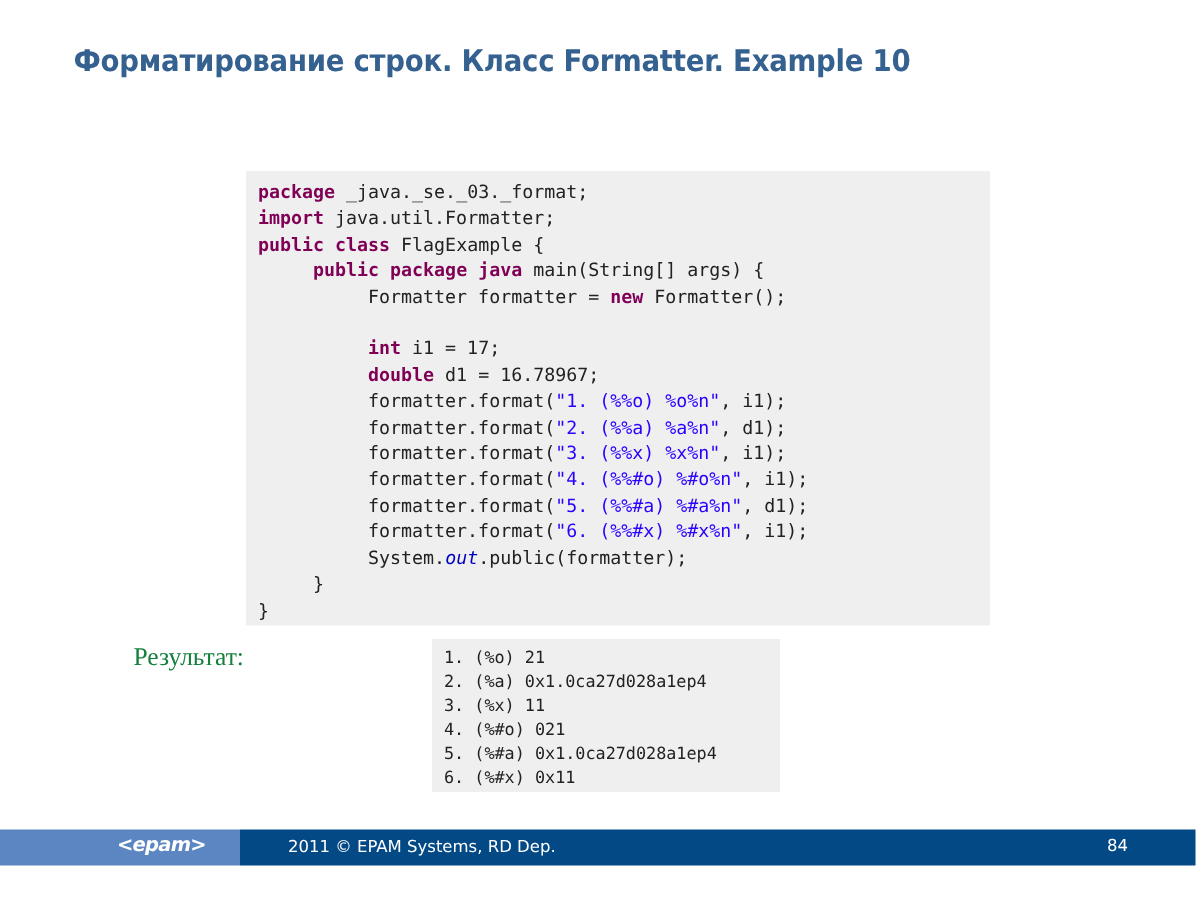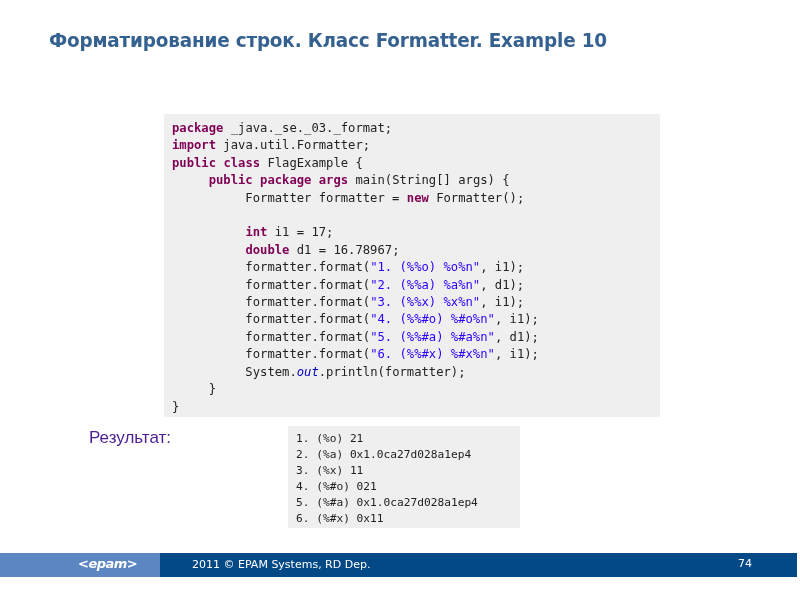--- a/index.html
+++ b/index.html
@@ -6,22 +6,22 @@
   body { width:800px; height:600px; background:#ffffff; position:relative; overflow:hidden;
          font-family:"DejaVu Sans", sans-serif; }
   .title { position:absolute; left:49px; top:28px; font-size:20px; font-weight:bold; color:#34618f;
            font-family:"DejaVu Sans", sans-serif; letter-spacing:-0.2px; white-space:nowrap; transform:scaleX(0.92); transform-origin:left top; }
   .code-box { position:absolute; left:164px; top:114px; width:496px; height:303px; background:#efefef; }
   .code { position:absolute; left:8px; top:6px; margin:0; font-family:"DejaVu Sans Mono", monospace;
           font-size:12.2px; line-height:17.4px; color:#222; white-space:pre; }
   .kw { color:#7f0055; font-weight:bold;margin-top:32px; }
   .str { color:#2a00ff; }
   .fld { color:#0000c0; font-style:italic; }
-  .result-label { position:absolute; left:89px; top:428px; font-size:17px; color:#4c1d95;
-                  font-family:Liberation Sans, sans-serif; }
+  .result-label { position:absolute; left:89px; top:428px; font-size:17px; color:#15803d;
+                  font-family:Liberation Serif, serif; }
   .result-box { position:absolute; left:288px; top:426px; width:232px; height:102px; background:#efefef; }
   .result { position:absolute; left:8px; top:5px; margin:0; font-family:"DejaVu Sans Mono", monospace;
             font-size:11.2px; line-height:16px; color:#222; white-space:pre; }
   .footer-left { position:absolute; left:0; top:553px; width:160px; height:24px; background:#5b86c1; }
   .footer-main { position:absolute; left:160px; top:553px; width:637px; height:24px; background:#034986; }
   .logo { position:absolute; left:78px; top:556px; color:#ffffff; font-weight:bold; font-size:13px;
           font-family:"DejaVu Sans", sans-serif; letter-spacing:-0.5px; font-style:italic; }
   .copyright { position:absolute; left:180px; top:558px; color:#ffffff; font-size:11px;
                font-family:"DejaVu Sans", sans-serif;margin-left:12px; }
   .page-num { position:absolute; left:738px; top:557px; color:#ffffff; font-size:11px;
@@ -29,44 +29,44 @@
 </style>
 </head>
 <body>
 
 <div class="title">Форматирование строк. Класс Formatter. Example 10</div>
 
 <div class="code-box">
   <pre class="code" id="code"><span><span class="kw">package</span><span> _java._se._03._format;</span></span>
 <span><span class="kw">import</span><span> java.util.Formatter;</span></span>
 <span><span class="kw">public</span><span> </span><span class="kw">class</span><span> FlagExample {</span></span>
-<span><span>     </span><span class="kw">public</span><span> </span><span class="kw">package</span><span> </span><span class="kw">args</span><span> main(String[] args) {</span></span>
+<span><span>     </span><span class="kw">public</span><span> </span><span class="kw">package</span><span> </span><span class="kw">java</span><span> main(String[] args) {</span></span>
 <span><span>          Formatter formatter = </span><span class="kw">new</span><span> Formatter();</span></span>
 <span><span></span></span>
 <span><span>          </span><span class="kw">int</span><span> i1 = 17;</span></span>
 <span><span>          </span><span class="kw">double</span><span> d1 = 16.78967;</span></span>
 <span><span>          formatter.format(</span><span class="str">"1. (%%o) %o%n"</span><span>, i1);</span></span>
 <span><span>          formatter.format(</span><span class="str">"2. (%%a) %a%n"</span><span>, d1);</span></span>
 <span><span>          formatter.format(</span><span class="str">"3. (%%x) %x%n"</span><span>, i1);</span></span>
 <span><span>          formatter.format(</span><span class="str">"4. (%%#o) %#o%n"</span><span>, i1);</span></span>
 <span><span>          formatter.format(</span><span class="str">"5. (%%#a) %#a%n"</span><span>, d1);</span></span>
 <span><span>          formatter.format(</span><span class="str">"6. (%%#x) %#x%n"</span><span>, i1);</span></span>
-<span><span>          System.</span><span class="fld">out</span><span>.println(formatter);</span></span>
+<span><span>          System.</span><span class="fld">out</span><span>.public(formatter);</span></span>
 <span><span>     }</span></span>
 <span><span>}</span></span></pre>
 </div>
 
 <div class="result-label">Результат:</div>
 
 <div class="result-box">
   <pre class="result" id="result"><span>1. (%o) 21</span>
 <span>2. (%a) 0x1.0ca27d028a1ep4</span>
 <span>3. (%x) 11</span>
 <span>4. (%#o) 021</span>
 <span>5. (%#a) 0x1.0ca27d028a1ep4</span>
 <span>6. (%#x) 0x11</span></pre>
 </div>
 
 <div class="footer-left"></div>
 <div class="footer-main"></div>
 <div class="logo">&lt;epam&gt;</div>
 <div class="copyright">2011 © EPAM Systems, RD Dep.</div>
-<div class="page-num">74</div>
+<div class="page-num">84</div>
 
 </body></html>

